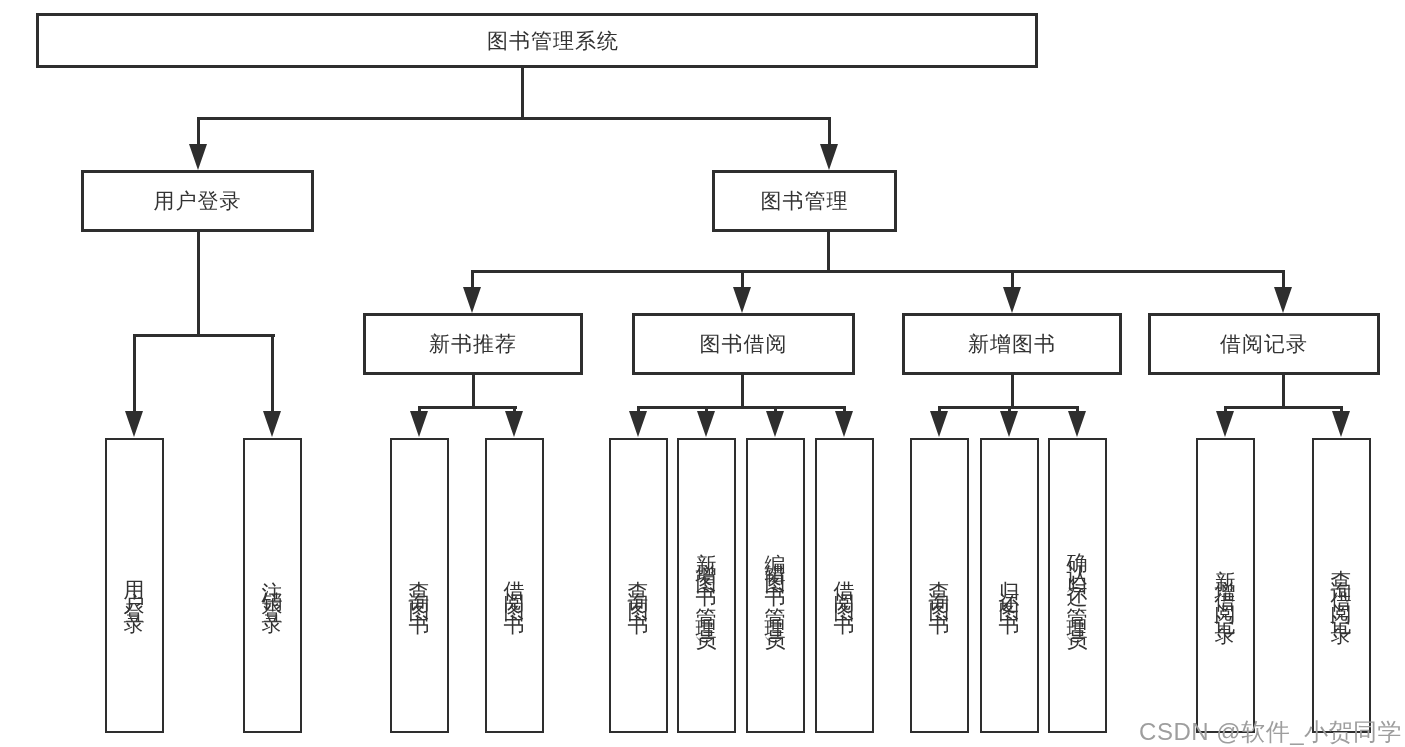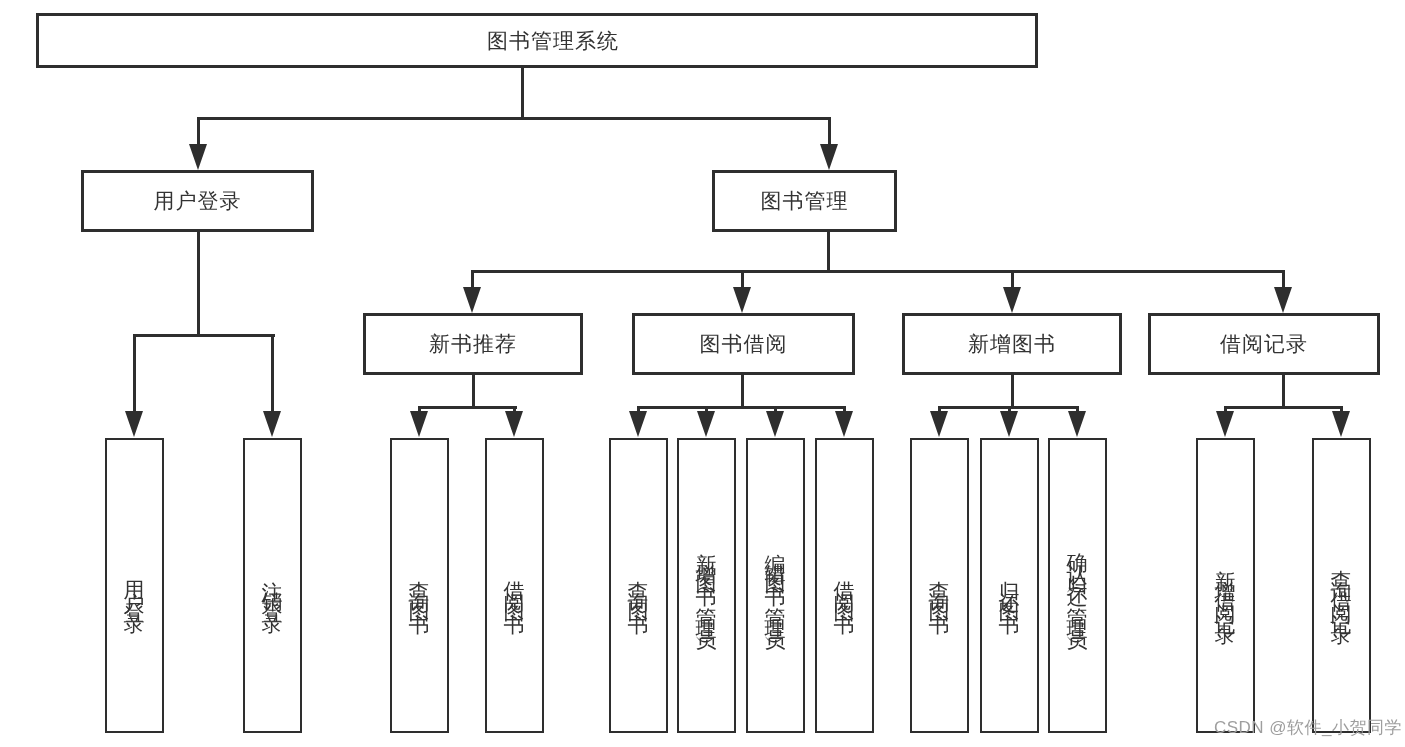--- a/index.html
+++ b/index.html
@@ -36,21 +36,21 @@
   .line{position:absolute;background:#2e2e2e;}
   .arrow{
     position:absolute;width:0;height:0;
     border-left:9px solid transparent;
     border-right:9px solid transparent;
     border-top:26px solid #2e2e2e;
   }
   .watermark{
     position:absolute;
     top:716px;right:3px;
-    font-size:17px;
+    font-size:24px;
     color:#9e9e9e;
     letter-spacing:0.5px;
     white-space:nowrap;
     margin-left:36px;
   }
 </style>
 </head>
 <body>
 
 <div class="stage">

